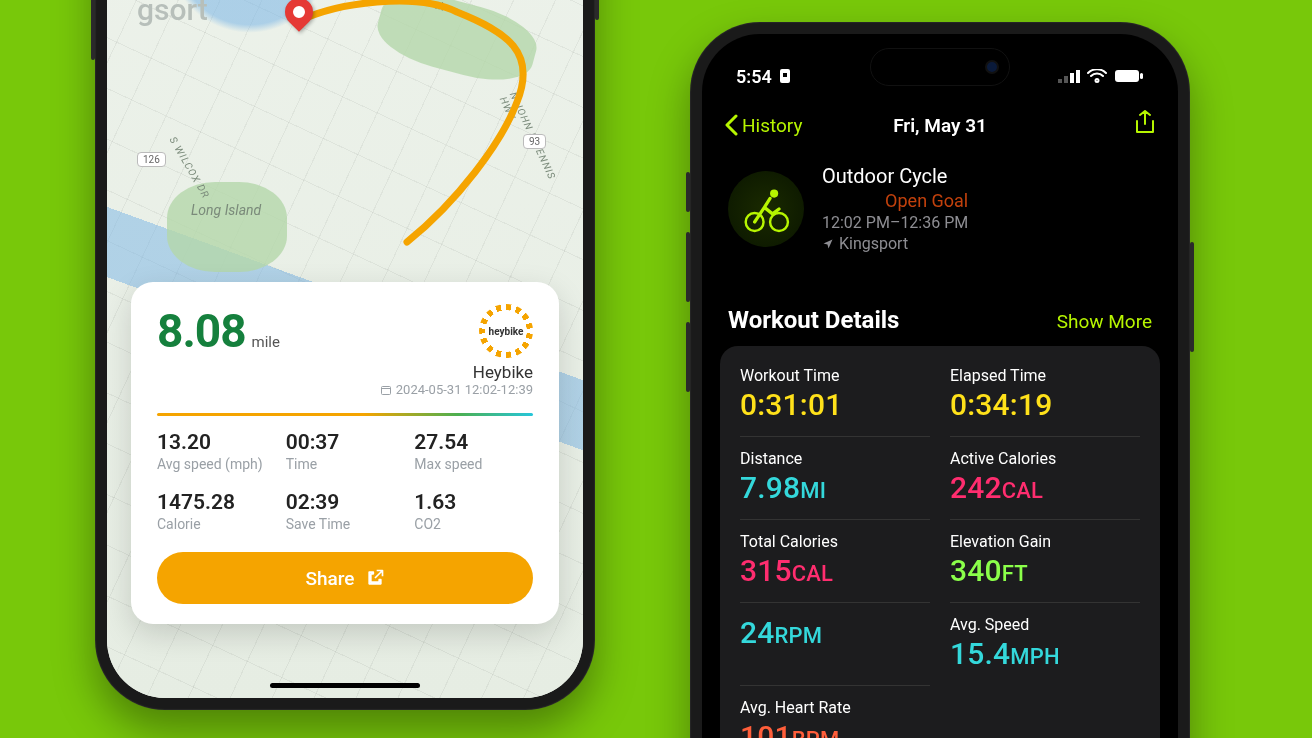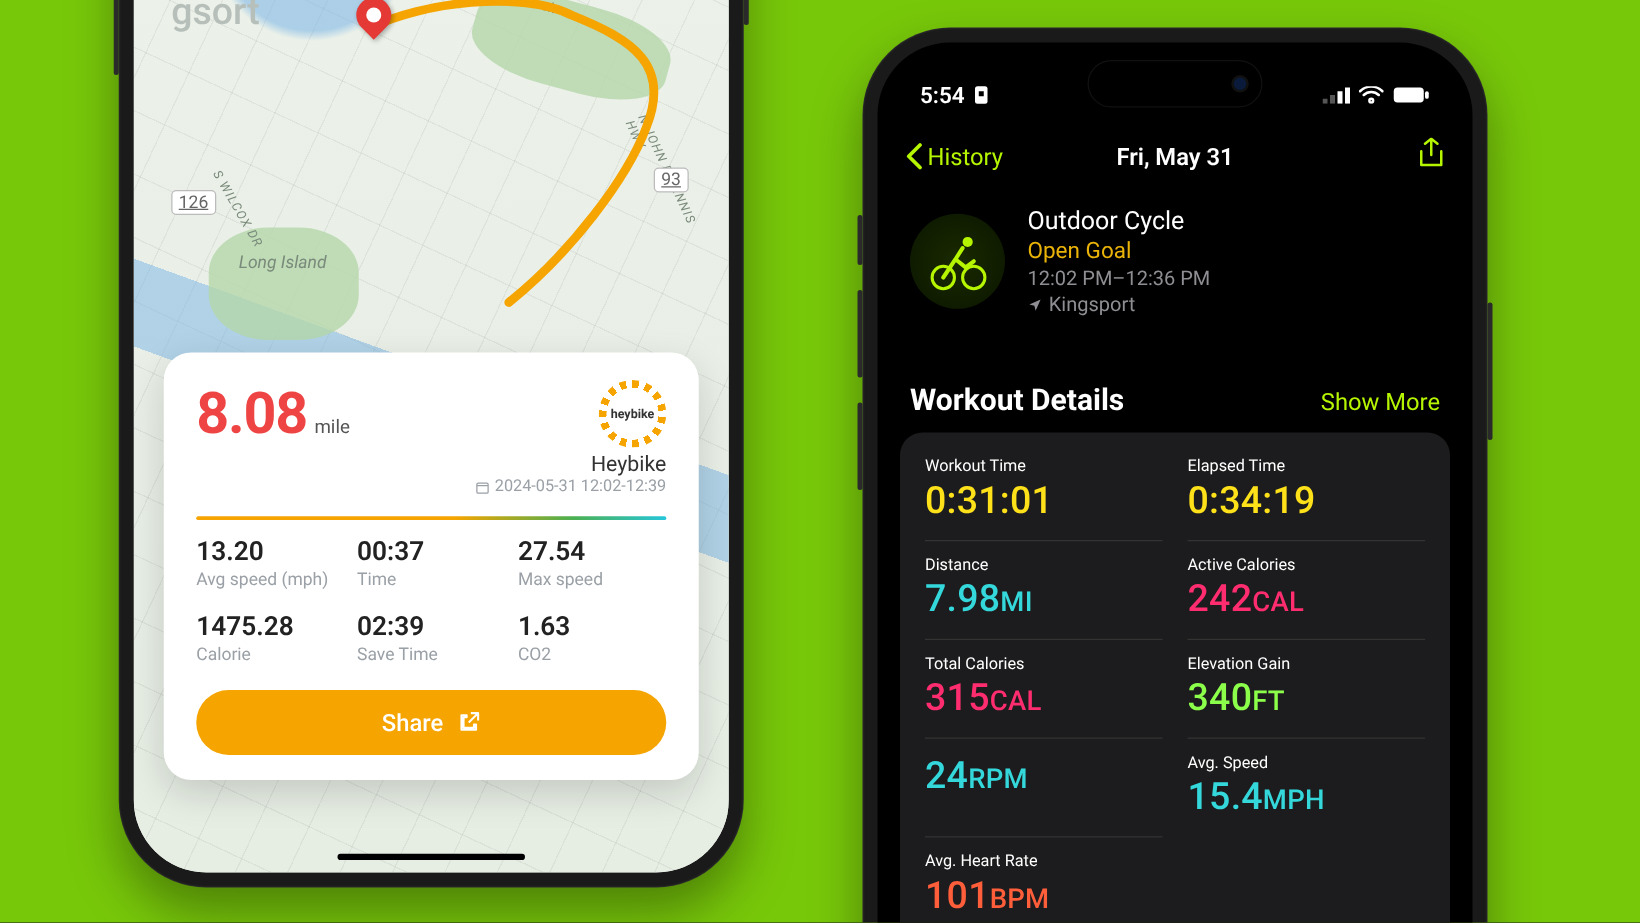--- a/index.html
+++ b/index.html
@@ -47,30 +47,30 @@
   .map .label  { position:absolute; font-size:14px; color:#7a8a7a; font-style:italic; }
   .route {
     position:absolute; inset:0; pointer-events:none;
   }
   .pin {
     position:absolute; left:178px; top:296px; width:28px; height:28px;
     background:#e53935; border-radius:50% 50% 50% 0; transform:rotate(-45deg);
     box-shadow:0 2px 4px rgba(0,0,0,.3);
   }
   .pin::after{content:"";position:absolute;left:8px;top:8px;width:12px;height:12px;background:#fff;border-radius:50%;}
-  .road-shield{position:absolute;background:#fff;border:1px solid #bbb;border-radius:4px;font-size:14px;color:#666;padding:1px 5px;text-decoration:underline;}
+  .road-shield{position:absolute;background:#fff;border:1px solid #bbb;border-radius:4px;font-size:10px;color:#666;padding:1px 5px;}
 
   .summary-card {
     position:absolute; left:24px; right:24px; top:580px;
     background:#fff; border-radius:22px; padding:22px 26px 20px;
     box-shadow:0 10px 30px rgba(0,0,0,.15);
   }
   .summary-head { display:flex; justify-content:space-between; align-items:flex-start; }
   .dist-row { display:flex; align-items:baseline; gap:6px; }
-  .dist-val { font-size:46px; font-weight:700; color:#ef4444; letter-spacing:-1px;}
+  .dist-val { font-size:46px; font-weight:700; color:#15803d; letter-spacing:-1px;}
   .dist-unit{ font-size:15px; color:#555; }
   .brand-col{ text-align:right; }
   .brand-logo{
     width:54px;height:54px;border-radius:50%;
     background:
       radial-gradient(circle,#fff 54%,transparent 55%),
       repeating-conic-gradient(#f5a400 0 12deg,#fff 12deg 24deg);
     margin-left:auto; margin-bottom:4px;
     display:flex;align-items:center;justify-content:center;
     font-size:10px;font-weight:700;color:#333;
@@ -105,37 +105,37 @@
   .nav-row{position:absolute;top:76px;left:0;right:0;padding:0 22px;display:flex;align-items:center;justify-content:space-between;}
   .nav-back{display:flex;align-items:center;gap:4px;color:#b6f500;font-size:19px;}
   .nav-title{position:absolute;left:0;right:0;text-align:center;font-size:19px;font-weight:600;pointer-events:none;}
   .nav-share{color:#b6f500;}
 
   .wo-header{position:absolute;top:130px;left:26px;right:26px;display:flex;gap:18px;align-items:center;}
   .wo-icon{width:76px;height:76px;border-radius:50%;background:radial-gradient(circle,#1a2a00,#0a1500);display:flex;align-items:center;justify-content:center;}
   .wo-icon svg{width:52px;height:52px;}
   .wo-meta{display:flex;flex-direction:column;gap:2px;}
   .wo-kind{font-size:20px;color:#fff;}
-  .wo-goal{font-size:18px;color:#eab308;}
+  .wo-goal{font-size:18px;color:#c2410c;text-align:right;}
   .wo-time,.wo-loc{font-size:16px;color:#8e8e93;}
   .wo-loc{display:flex;align-items:center;gap:5px;}
 
   .section-row{position:absolute;top:272px;left:26px;right:26px;display:flex;justify-content:space-between;align-items:baseline;}
   .section-title{font-size:24px;font-weight:700;}
   .show-more{font-size:19px;color:#b6f500;}
 
   .metrics{
     position:absolute;top:312px;left:18px;right:18px;bottom:0;
     background:#1c1c1e;border-radius:18px 18px 0 0;padding:16px 20px;
     display:grid;grid-template-columns:1fr 1fr;column-gap:20px;row-gap:0;
     grid-auto-rows:min-content;
   }
   .metric{border-top:1px solid #333;padding:12px 0 14px;}
   .metric:nth-child(1),.metric:nth-child(2){border-top:none;padding-top:4px;}
-  .m-lbl{font-size:13px;color:#fff;margin-bottom:2px;}
+  .m-lbl{font-size:16px;color:#fff;margin-bottom:2px;}
   .m-val{font-size:30px;font-weight:500;letter-spacing:.2px;white-space:nowrap;}
   .m-val .unit{font-size:22px;}
   .c-yellow{color:#ffe11a;}
   .c-cyan  {color:#34d8db;}
   .c-pink  {color:#ff2d6f;}
   .c-green {color:#8bff4a;}
   .c-orange{color:#ff5e3a;}
 </style>
 </head>
 <body>

